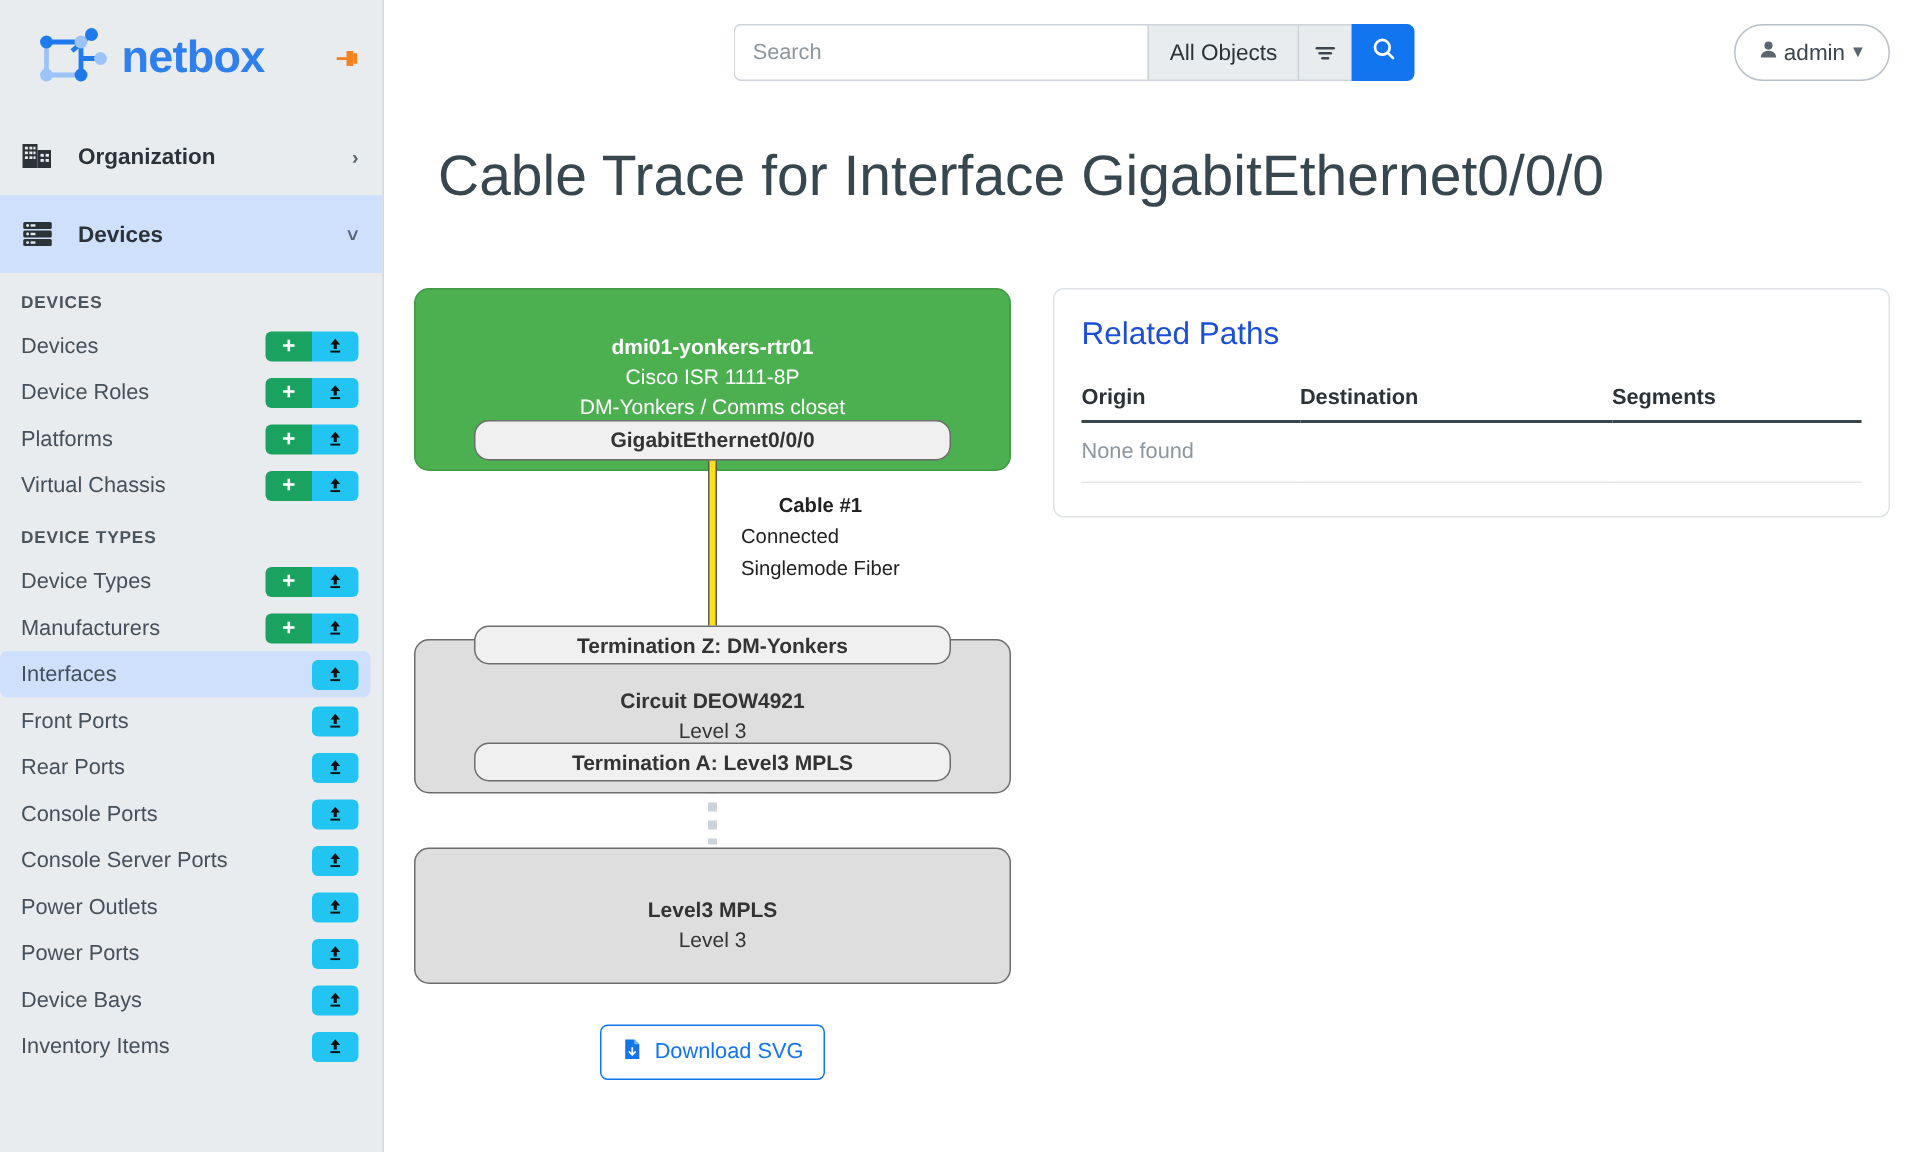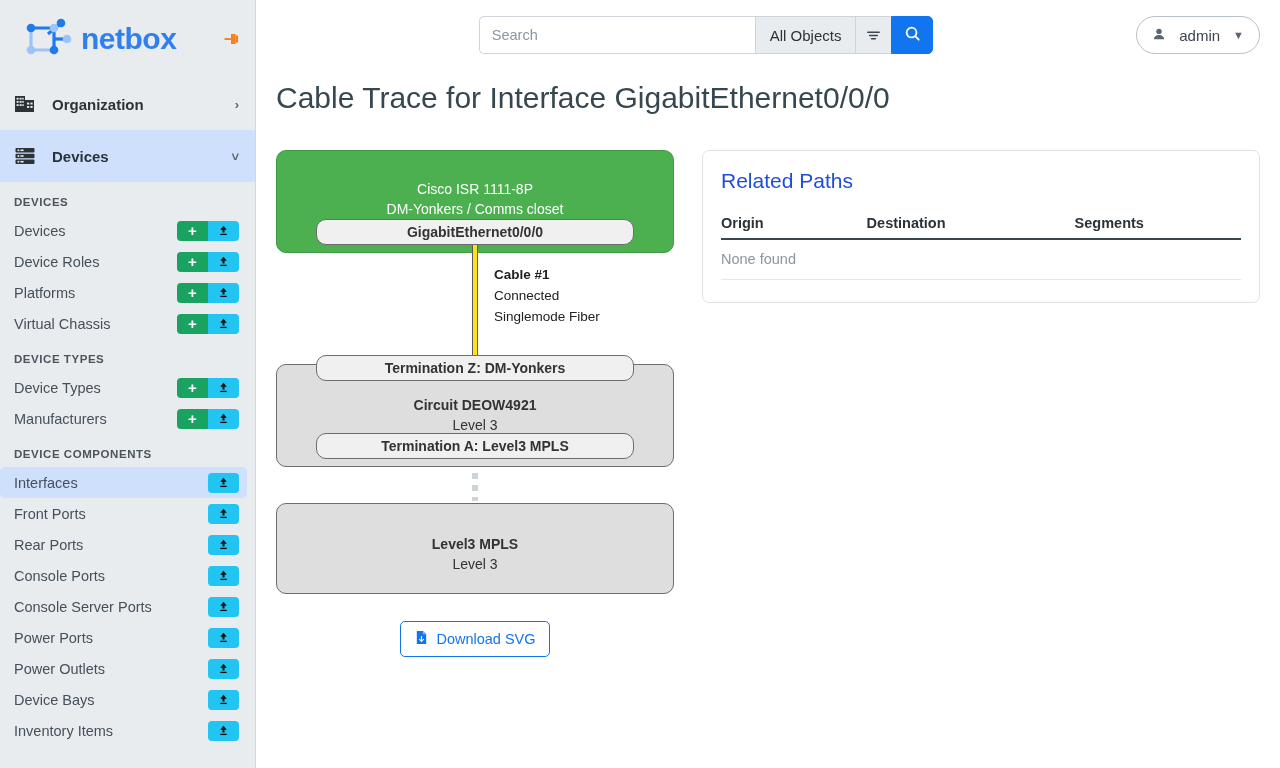--- a/index.html
+++ b/index.html
@@ -97,30 +97,30 @@
     width: 36px; background: #e9ecef;
     border: 1px solid #ced4da; border-right: none; cursor: pointer;
   }
   .go-btn {
     display: flex; align-items: center; justify-content: center;
     width: 42px; background: #1275f0; border: 1px solid #1275f0;
     border-radius: 0 5px 5px 0; cursor: pointer;
   }
   .user-btn {
     margin-left: auto;
-    display: flex; align-items: center; gap: 13px;
+    display: flex; align-items: center; gap: 3px;
     height: 38px; padding: 0 15px;
     border: 1px solid #b9c1c9; border-radius: 19px;
     font-size: 15px; color: #3b4650; cursor: pointer; background: #fff;
   }
 
   
   .page-title {
-    font-size: 30px; font-weight: 400; color: #37474f;
-    padding: 10px 0 0 20px; margin: 0; line-height: 1.2;
+    font-size: 38px; font-weight: 400; color: #37474f;
+    padding: 10px 0 0 20px; margin: 16px; line-height: 1.2;
   }
 
   
   #content { display: flex; padding: 34px 20px 0 20px; gap: 28px; }
   .trace-col { width: 398px; flex: 0 0 398px; }
   .paths-col { flex: 1; }
 
   
   .trace { position: relative; }
   .node {
@@ -154,21 +154,21 @@
   .cable-line {
     position: absolute; left: 199px; top: 0; bottom: 0;
     width: 6px; transform: translateX(-50%);
     background: #ffe01b;
     border-left: 1px solid #5a5a5a; border-right: 1px solid #5a5a5a;
   }
   .cable-info {
     position: absolute; left: 218px; top: 20px;
     font-size: 13.5px; color: #222; line-height: 1.55; text-align: left;
   }
-  .cable-info .ci-title { font-weight: 700; font-size: 13.5px; }
+  .cable-info .ci-title { font-weight: 700; font-size: 13.5px; text-align: center; }
 
   .dot-seg { position: relative; height: 44px; }
   .dot-line {
     position: absolute; left: 199px; top: 2px; bottom: 2px;
     width: 6px; transform: translateX(-50%);
     background-image: linear-gradient(to bottom, #ccd3db 0, #ccd3db 6px, transparent 6px, transparent 12px);
     background-size: 6px 12px; background-repeat: repeat-y;
   }
 
   .dl-wrap { display: flex; justify-content: center; margin-top: 27px; }
@@ -353,21 +353,20 @@
           <span class="btn-group">
             <span class="mini-btn add">+</span>
             <span class="mini-btn imp">
               <svg viewBox="0 0 16 16" width="13" height="13" aria-hidden="true">
                 <path d="M8 2.2 L12 7 H9.3 V10.6 H6.7 V7 H4 Z" fill="#111"></path>
                 <rect x="4" y="12" width="8" height="1.6" fill="#111"></rect>
               </svg>
             </span>
           </span>
         </div>
-        <div class="group-head">DEVICE COMPONENTS</div>
         <div class="nav-row sel">
           <span class="nm">Interfaces</span>
           <span class="btn-group">
             <span class="mini-btn imp only">
               <svg viewBox="0 0 16 16" width="13" height="13" aria-hidden="true">
                 <path d="M8 2.2 L12 7 H9.3 V10.6 H6.7 V7 H4 Z" fill="#111"></path>
                 <rect x="4" y="12" width="8" height="1.6" fill="#111"></rect>
               </svg>
             </span>
           </span>
@@ -410,32 +409,32 @@
           <span class="btn-group">
             <span class="mini-btn imp only">
               <svg viewBox="0 0 16 16" width="13" height="13" aria-hidden="true">
                 <path d="M8 2.2 L12 7 H9.3 V10.6 H6.7 V7 H4 Z" fill="#111"></path>
                 <rect x="4" y="12" width="8" height="1.6" fill="#111"></rect>
               </svg>
             </span>
           </span>
         </div>
         <div class="nav-row">
+          <span class="nm">Power Outlets</span>
+          <span class="btn-group">
+            <span class="mini-btn imp only">
+              <svg viewBox="0 0 16 16" width="13" height="13" aria-hidden="true">
+                <path d="M8 2.2 L12 7 H9.3 V10.6 H6.7 V7 H4 Z" fill="#111"></path>
+                <rect x="4" y="12" width="8" height="1.6" fill="#111"></rect>
+              </svg>
+            </span>
+          </span>
+        </div>
+        <div class="nav-row">
           <span class="nm">Power Ports</span>
-          <span class="btn-group">
-            <span class="mini-btn imp only">
-              <svg viewBox="0 0 16 16" width="13" height="13" aria-hidden="true">
-                <path d="M8 2.2 L12 7 H9.3 V10.6 H6.7 V7 H4 Z" fill="#111"></path>
-                <rect x="4" y="12" width="8" height="1.6" fill="#111"></rect>
-              </svg>
-            </span>
-          </span>
-        </div>
-        <div class="nav-row">
-          <span class="nm">Power Outlets</span>
           <span class="btn-group">
             <span class="mini-btn imp only">
               <svg viewBox="0 0 16 16" width="13" height="13" aria-hidden="true">
                 <path d="M8 2.2 L12 7 H9.3 V10.6 H6.7 V7 H4 Z" fill="#111"></path>
                 <rect x="4" y="12" width="8" height="1.6" fill="#111"></rect>
               </svg>
             </span>
           </span>
         </div>
         <div class="nav-row">
@@ -503,20 +502,21 @@
     </header>
 
     <h1 class="page-title">Cable Trace for Interface GigabitEthernet0/0/0</h1>
 
     <div id="content">
 
       <div class="trace-col">
         <div class="trace">
 
           <div class="node node-device">
+            <div class="n-title">dmi01-yonkers-rtr01</div>
             <div class="n-sub">Cisco ISR 1111-8P</div>
             <div class="n-sub">DM-Yonkers / Comms closet</div>
           </div>
 
           <div class="node node-term">
             <div class="n-title">GigabitEthernet0/0/0</div>
           </div>
 
           <div class="cable-seg">
             <div class="cable-line"></div>

